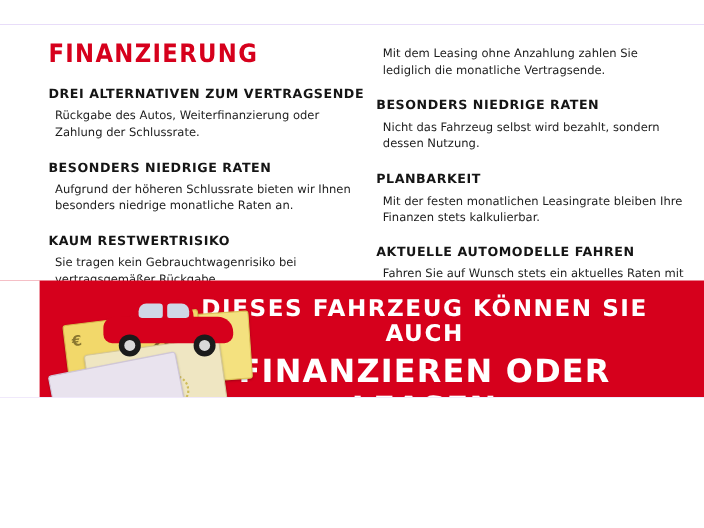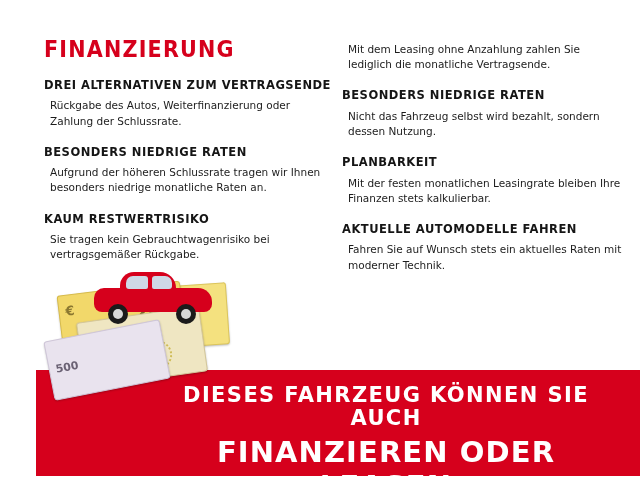--- a/index.html
+++ b/index.html
@@ -9,21 +9,21 @@
   body {
     width: 640px;
     height: 480px;
     background: #ffffff;
     font-family: "DejaVu Sans", sans-serif;
     overflow: hidden;
   }
   #page {
     position: relative;
     width: 640px;
-    height: 476px;
+    height: 361px;
     background: #6d28d9;
     overflow: hidden;
   }
   .bar-top {
     position: absolute;
     left: 0;
     top: 0;
     width: 640px;
     height: 22px;
     background: #ffffff;
@@ -237,21 +237,21 @@
     <div class="col col-left">
       <div class="col-title">Finanzierung</div>
 
       <div class="blk">
         <div class="blk-h">Drei Alternativen zum Vertragsende</div>
         <div class="blk-b">Rückgabe des Autos, Weiterfinanzierung oder Zahlung der Schlussrate.</div>
       </div>
 
       <div class="blk">
         <div class="blk-h">Besonders niedrige Raten</div>
-        <div class="blk-b">Aufgrund der höheren Schlussrate tragen wir Ihnen besonders niedrige monatliche Raten an.</div>
+        <div class="blk-b">Aufgrund der höheren Schlussrate bieten wir Ihnen besonders niedrige monatliche Raten an.</div>
       </div>
 
       <div class="blk">
       </div>
 
       <div class="blk">
         <div class="blk-h">Kaum Restwertrisiko</div>
         <div class="blk-b">Sie tragen kein Gebrauchtwagenrisiko bei vertragsgemäßer Rückgabe.</div>
       </div>
     </div>

